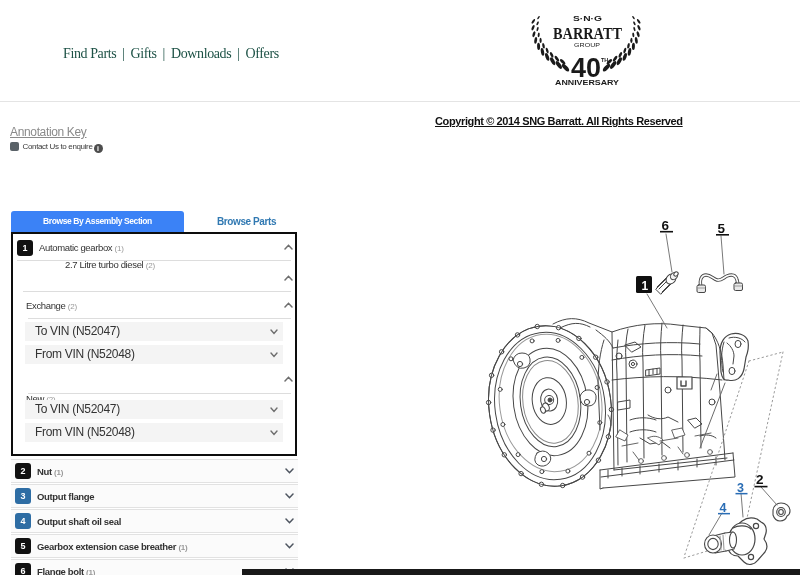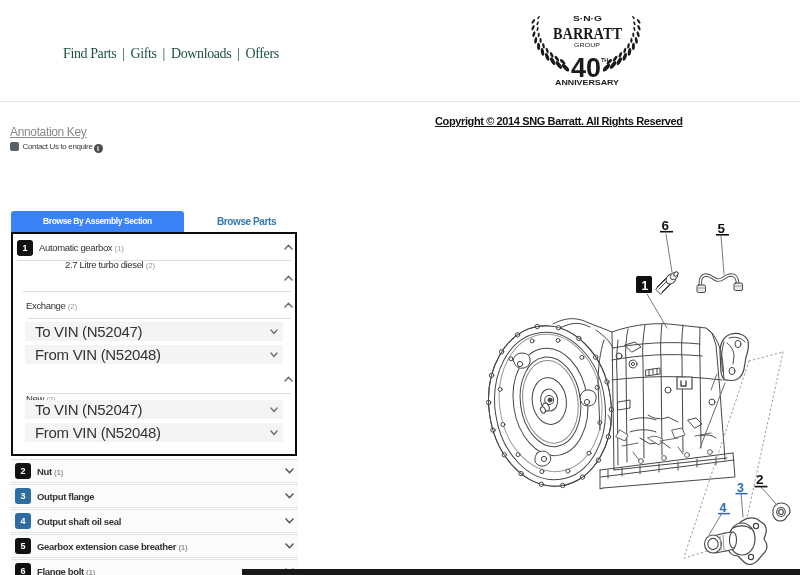--- a/index.html
+++ b/index.html
@@ -21,21 +21,21 @@
 
 .tab1{left:11px;top:211px;width:173px;height:21px;background:#3b82f6;border-radius:3px 3px 0 0;color:#fff;font-size:8.5px;letter-spacing:-0.4px;font-weight:bold;text-align:center;line-height:20px;}
 .tab2{left:217px;top:216px;font-size:10px;letter-spacing:-0.4px;font-weight:bold;color:#3179b2;}
 
 .panel{left:11px;top:232px;width:286px;height:224px;border:2px solid #0d0d0d;background:#fff;}
 .num{display:inline-block;width:16px;height:16px;border-radius:3px;background:#111;color:#fff;font-size:9px;font-weight:bold;text-align:center;line-height:16px;letter-spacing:0;}
 .num.blue{background:#2e6da4;}
 .pdiv{position:absolute;height:1px;background:#ddd;}
 .ptxt{font-size:9.5px;letter-spacing:-0.35px;color:#333;}
 .cnt{font-size:8px;color:#999;letter-spacing:-0.2px;}
-.gbox{position:absolute;left:12px;width:258px;height:19px;background:#f4f4f4;font-size:15px;letter-spacing:-0.3px;color:#333;line-height:19px;padding-left:10px;}
+.gbox{position:absolute;left:12px;width:258px;height:19px;background:#f4f4f4;font-size:12px;letter-spacing:-0.3px;color:#333;line-height:19px;padding-left:10px;}
 
 .arow{left:11px;width:287px;height:24px;background:#fbfbfb;border-top:1px solid #e2e2e2;border-bottom:1px solid #e2e2e2;}
 .arow .num{position:absolute;left:4px;top:3px;}
 .arow .lbl{position:absolute;left:26px;top:6px;font-size:9.5px;letter-spacing:-0.35px;color:#333;white-space:nowrap;font-weight:bold;}
 .blackbar{left:242px;top:569px;width:558px;height:6px;background:#191919;}
 </style>
 </head>
 <body>
 
 <div class="abs nav"><a>Find Parts</a><span class="sep">|</span><a>Gifts</a><span class="sep">|</span><a>Downloads</a><span class="sep">|</span><a>Offers</a></div>

